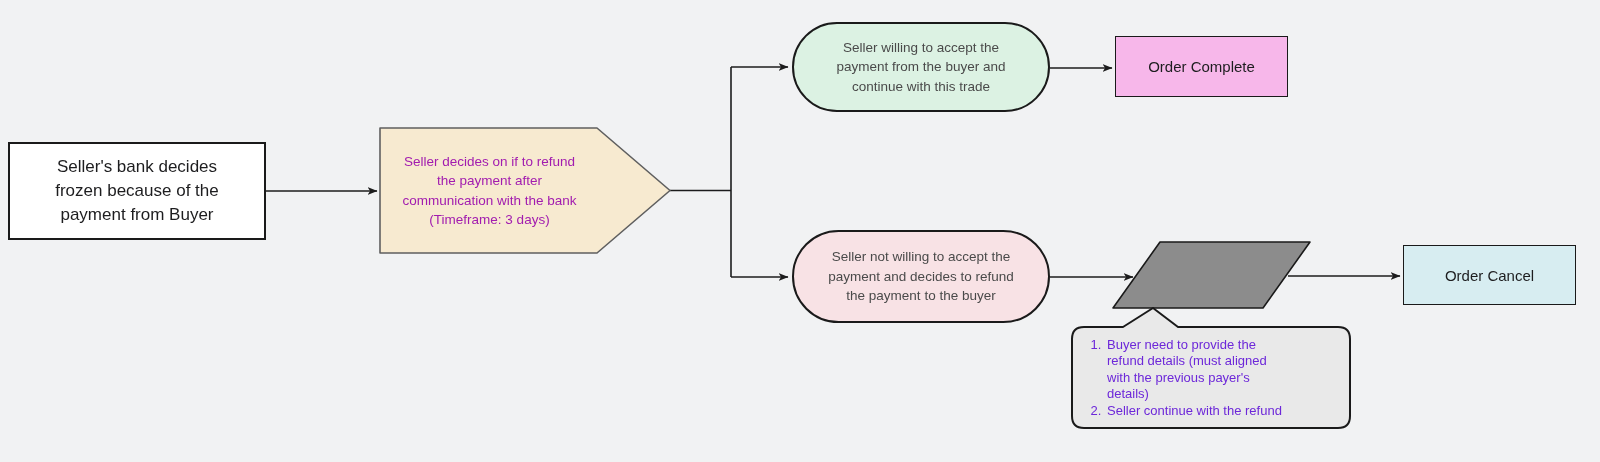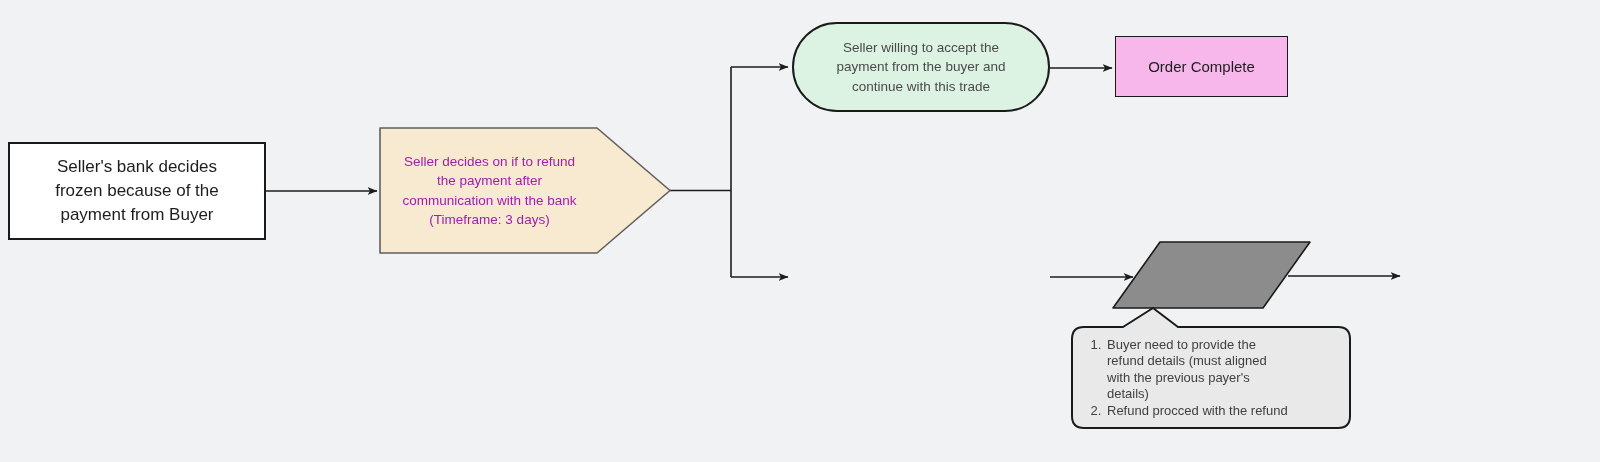--- a/index.html
+++ b/index.html
@@ -43,21 +43,21 @@
     font-size:13.5px;line-height:1.42;color:#a21caf;
   }
   .refund-label{
     left:1136px;top:242px;width:150px;height:66px;
     font-size:15px;color:#ffffff;
   }
   .note-body{
     left:1072px;top:327px;width:278px;height:101px;
     align-items:flex-start;justify-content:flex-start;
     text-align:left;
-    font-size:13px;line-height:1.26;color:#404040;
+    font-size:13px;line-height:1.26;color:#6d28d9;
     padding:10px 10px 6px 6px;
   }
   .note-body ol{margin:0;padding-left:27px;}
   .note-body li{white-space:pre-line;padding-left:2px;margin:0;}
 </style>
 </head>
 <body>
 
 <div class="canvas">
 
@@ -100,26 +100,34 @@
   <div class="node pill pill-accept">
     <span class="label">Seller willing to accept the
 payment from the buyer and
 continue with this trade</span>
   </div>
 
   <div class="node result-box box-complete">
     <span class="label">Order Complete</span>
   </div>
 
+  <div class="node pill pill-refuse">
+    <span class="label">Seller not willing to accept the
+payment and decides to refund
+the payment to the buyer</span>
+  </div>
 
 
+  <div class="node result-box box-cancel">
+    <span class="label">Order Cancel</span>
+  </div>
 
   <div class="node note-body">
     <ol>
       <li>Buyer need to provide the
 refund details (must aligned
 with the previous payer's
 details)</li>
-      <li>Refund procced with the refund</li>
+      <li>Seller continue with the refund</li>
     </ol>
   </div>
 
 </div>
 
 </body></html>

